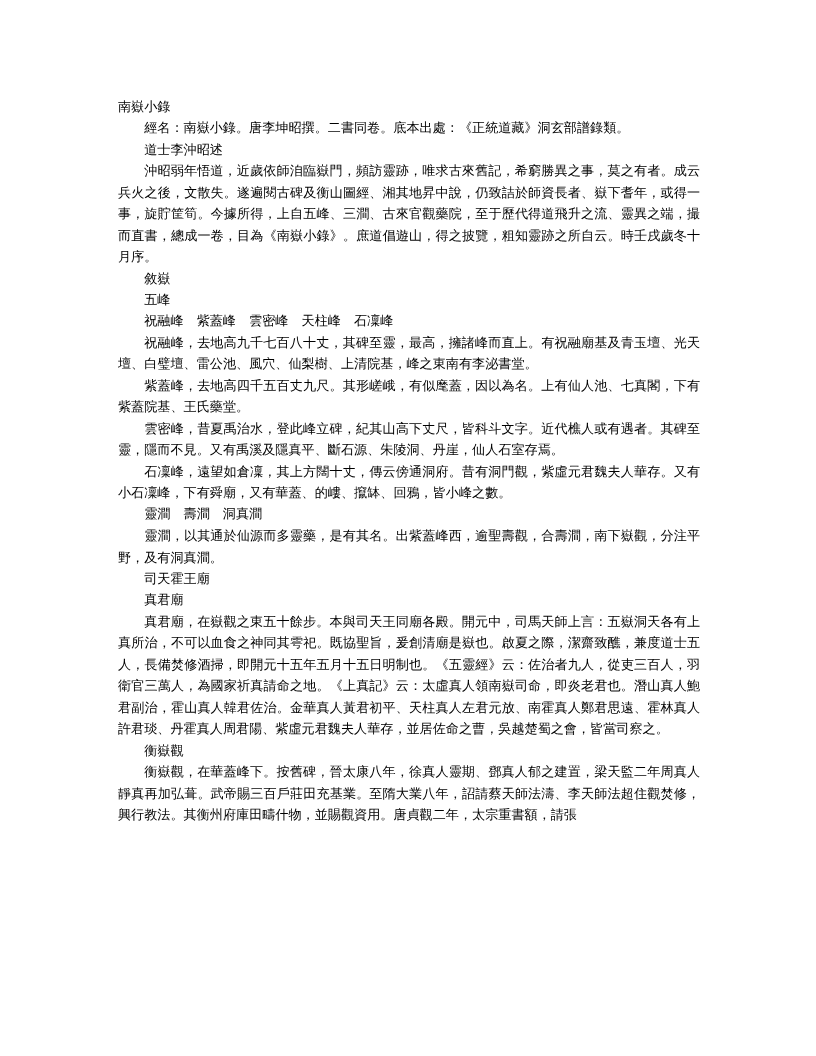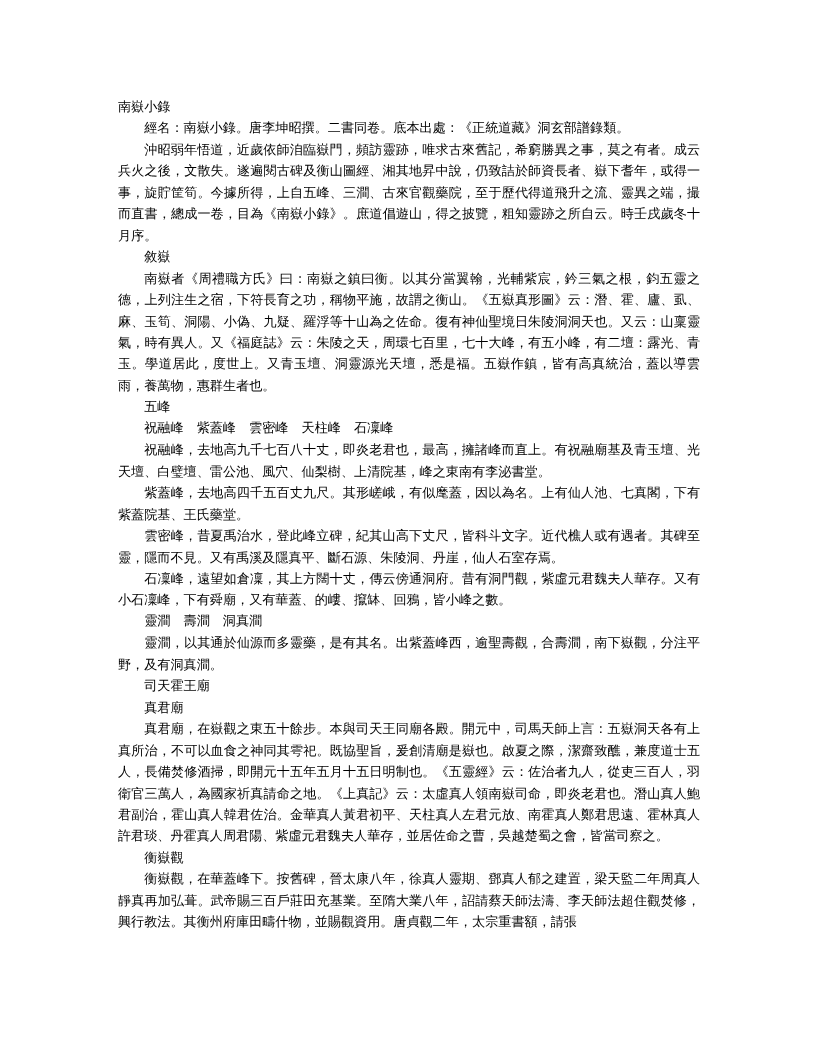--- a/index.html
+++ b/index.html
@@ -50,26 +50,26 @@
     font-family: Liberation Mono, monospace;
   }
 </style>
 </head>
 <body>
 
 <div id="page">
   <div id="doc">
       <p class="title">南嶽小錄</p>
       <p class="indent1">經名：南嶽小錄。唐李坤昭撰。二書同卷。底本出處：《正統道藏》洞玄部譜錄類。</p>
+      <p class="head">道士李沖昭述</p>
       <p class="indent1">沖昭弱年悟道，近歲依師洎臨嶽門，頻訪靈跡，唯求古來舊記，希窮勝異之事，莫之有者。成云兵火之後，文散失。遂遍閱古碑及衡山圖經、湘其地昇中說，仍致詰於師資長者、嶽下耆年，或得一事，旋貯筐筍。今據所得，上自五峰、三澗、古來官觀藥院，至于歷代得道飛升之流、靈異之端，撮而直書，總成一卷，目為《南嶽小錄》。庶道倡遊山，得之披覽，粗知靈跡之所自云。時壬戌歲冬十月序。</p>
       <p class="head">敘嶽</p>
-      <p class="indent1">南嶽者《周禮職方氏》曰：南嶽之鎮曰衡。以其分當翼翰，光輔紫宸，鈐三氣之根，鈞五靈之德，上列注生之宿，下符長育之功，稱物平施，故謂之衡山。《五嶽真形圖》云：潛、霍、廬、虱、麻、玉筍、洞陽、小偽、九疑、羅浮等十山為之佐命。復有神仙聖境日朱陵洞洞天也。又云：山稟靈氣，時有異人。又《福庭誌》云：朱陵之天，周環七百里，七十大峰，有五小峰，有二壇：露光、青玉。學道居此，度世上。又青玉壇、洞靈源光天壇，悉是福。五嶽作鎮，皆有高真統治，蓋以導雲雨，養萬物，惠群生者也。</p>
       <p class="head">五峰</p>
       <p class="list">祝融峰　紫蓋峰　雲密峰　天柱峰　石凜峰</p>
-      <p class="indent1">祝融峰，去地高九千七百八十丈，即炎老君也，最高，擁諸峰而直上。有祝融廟基及青玉壇、光天壇、白璧壇、雷公池、風穴、仙梨樹、上清院基，峰之東南有李泌書堂。</p>
+      <p class="indent1">祝融峰，去地高九千七百八十丈，其碑至靈，最高，擁諸峰而直上。有祝融廟基及青玉壇、光天壇、白璧壇、雷公池、風穴、仙梨樹、上清院基，峰之東南有李泌書堂。</p>
       <p class="indent1">紫蓋峰，去地高四千五百丈九尺。其形嵯峨，有似麾蓋，因以為名。上有仙人池、七真閣，下有紫蓋院基、王氏藥堂。</p>
       <p class="indent1">雲密峰，昔夏禹治水，登此峰立碑，紀其山高下丈尺，皆科斗文字。近代樵人或有遇者。其碑至靈，隱而不見。又有禹溪及隱真平、斷石源、朱陵洞、丹崖，仙人石室存焉。</p>
       <p class="indent1">石凜峰，遠望如倉凜，其上方闊十丈，傳云傍通洞府。昔有洞門觀，紫虛元君魏夫人華存。又有小石凜峰，下有舜廟，又有華蓋、的嶁、攛缽、回鴉，皆小峰之數。</p>
       <p class="list">靈澗　壽澗　洞真澗</p>
       <p class="indent1">靈澗，以其通於仙源而多靈藥，是有其名。出紫蓋峰西，逾聖壽觀，合壽澗，南下嶽觀，分注平野，及有洞真澗。</p>
       <p class="head">司天霍王廟</p>
       <p class="head">真君廟</p>
       <p class="indent1">真君廟，在嶽觀之東五十餘步。本與司天王同廟各殿。開元中，司馬天師上言：五嶽洞天各有上真所治，不可以血食之神同其雩祀。既協聖旨，爰創清廟是嶽也。啟夏之際，潔齋致醮，兼度道士五人，長備焚修酒掃，即開元十五年五月十五日明制也。《五靈經》云：佐治者九人，從吏三百人，羽衛官三萬人，為國家祈真請命之地。《上真記》云：太虛真人領南嶽司命，即炎老君也。潛山真人鮑君副治，霍山真人韓君佐治。金華真人黃君初平、天柱真人左君元放、南霍真人鄭君思遠、霍林真人許君琰、丹霍真人周君陽、紫虛元君魏夫人華存，並居佐命之曹，吳越楚蜀之會，皆當司察之。</p>
       <p class="head">衡嶽觀</p>
       <p class="indent1">衡嶽觀，在華蓋峰下。按舊碑，晉太康八年，徐真人靈期、鄧真人郁之建置，梁天監二年周真人靜真再加弘葺。武帝賜三百戶莊田充基業。至隋大業八年，詔請蔡天師法濤、李天師法超住觀焚修，興行教法。其衡州府庫田疇什物，並賜觀資用。唐貞觀二年，太宗重書額，請張</p>

